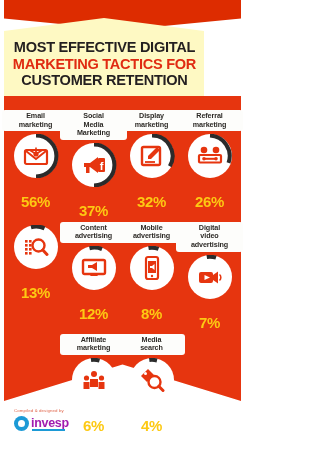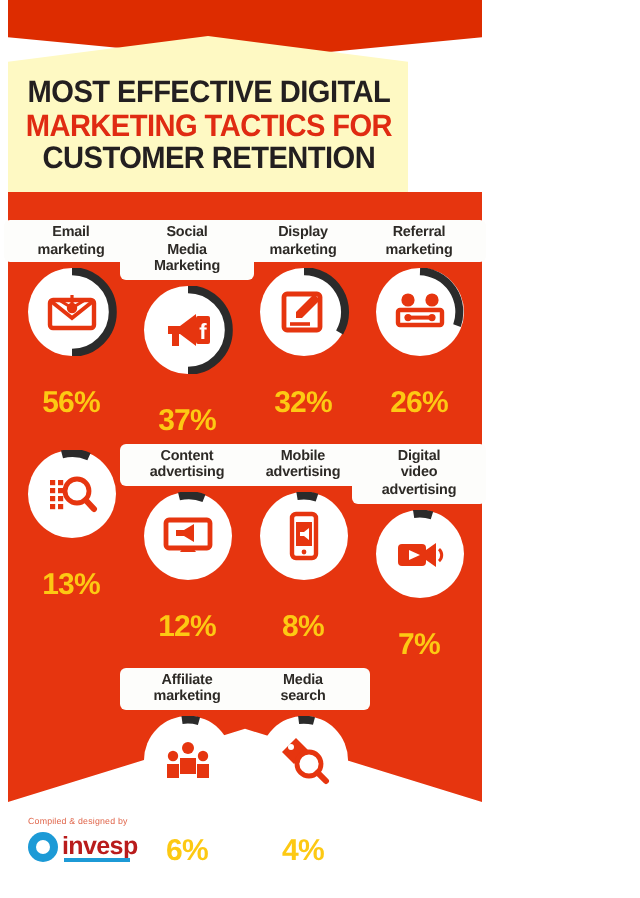--- a/index.html
+++ b/index.html
@@ -122,21 +122,21 @@
     width:15px;height:15px;border-radius:50%;
     background:#1c9ad6;
     display:flex;align-items:center;justify-content:center;
   }
   .logo-ring i{
     display:block;width:7px;height:7px;border-radius:50%;
     background:#ffffff;
   }
   .logo-word{
     position:relative;
-    color:#b91c1c;
+    color:#a21caf;
     font-weight:bold;
     font-size:12.5px;
     letter-spacing:-0.3px;
     line-height:13px;
   }
   .logo-word::after{
     content:"";position:absolute;left:1px;bottom:-1px;
     width:86%;height:1.6px;background:#1c9ad6;
   }
 </style>

